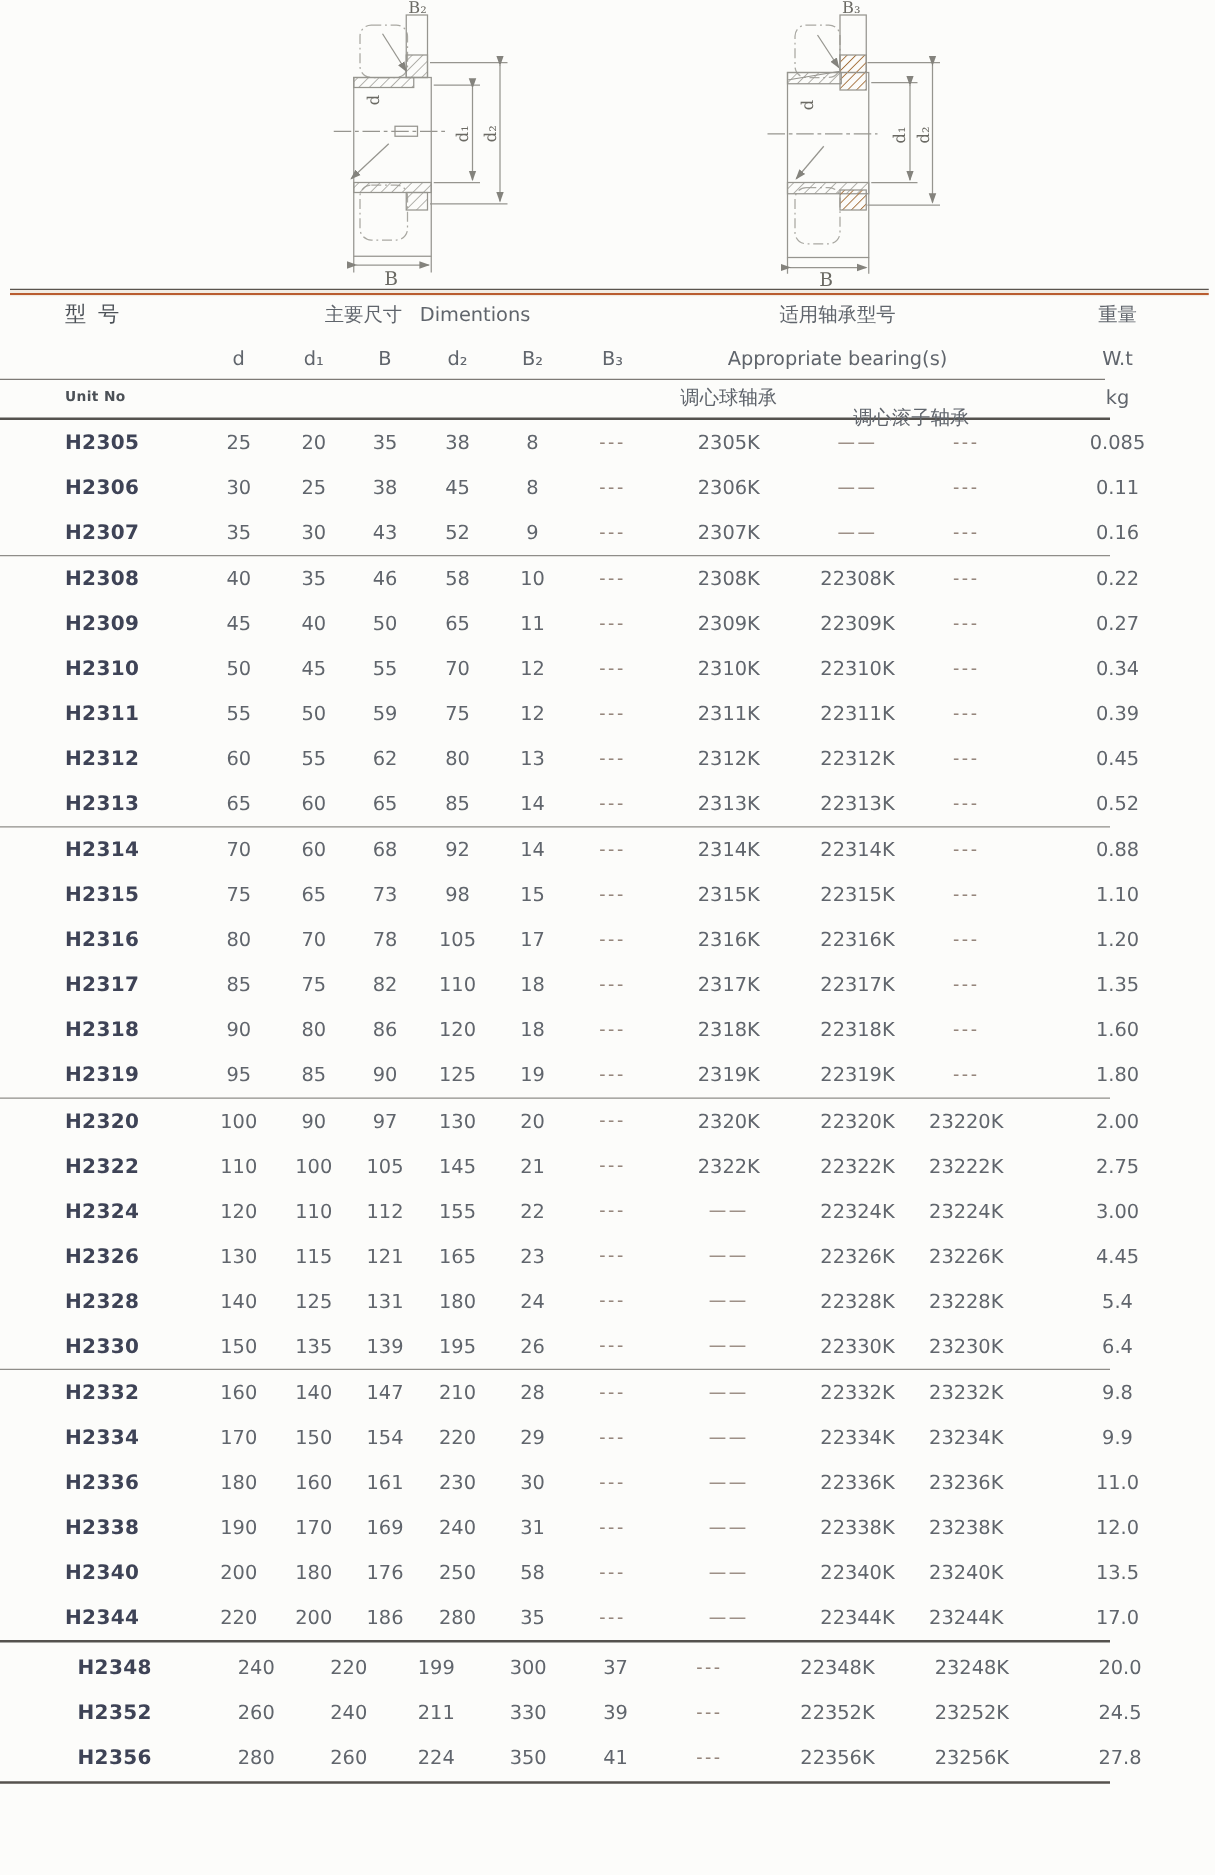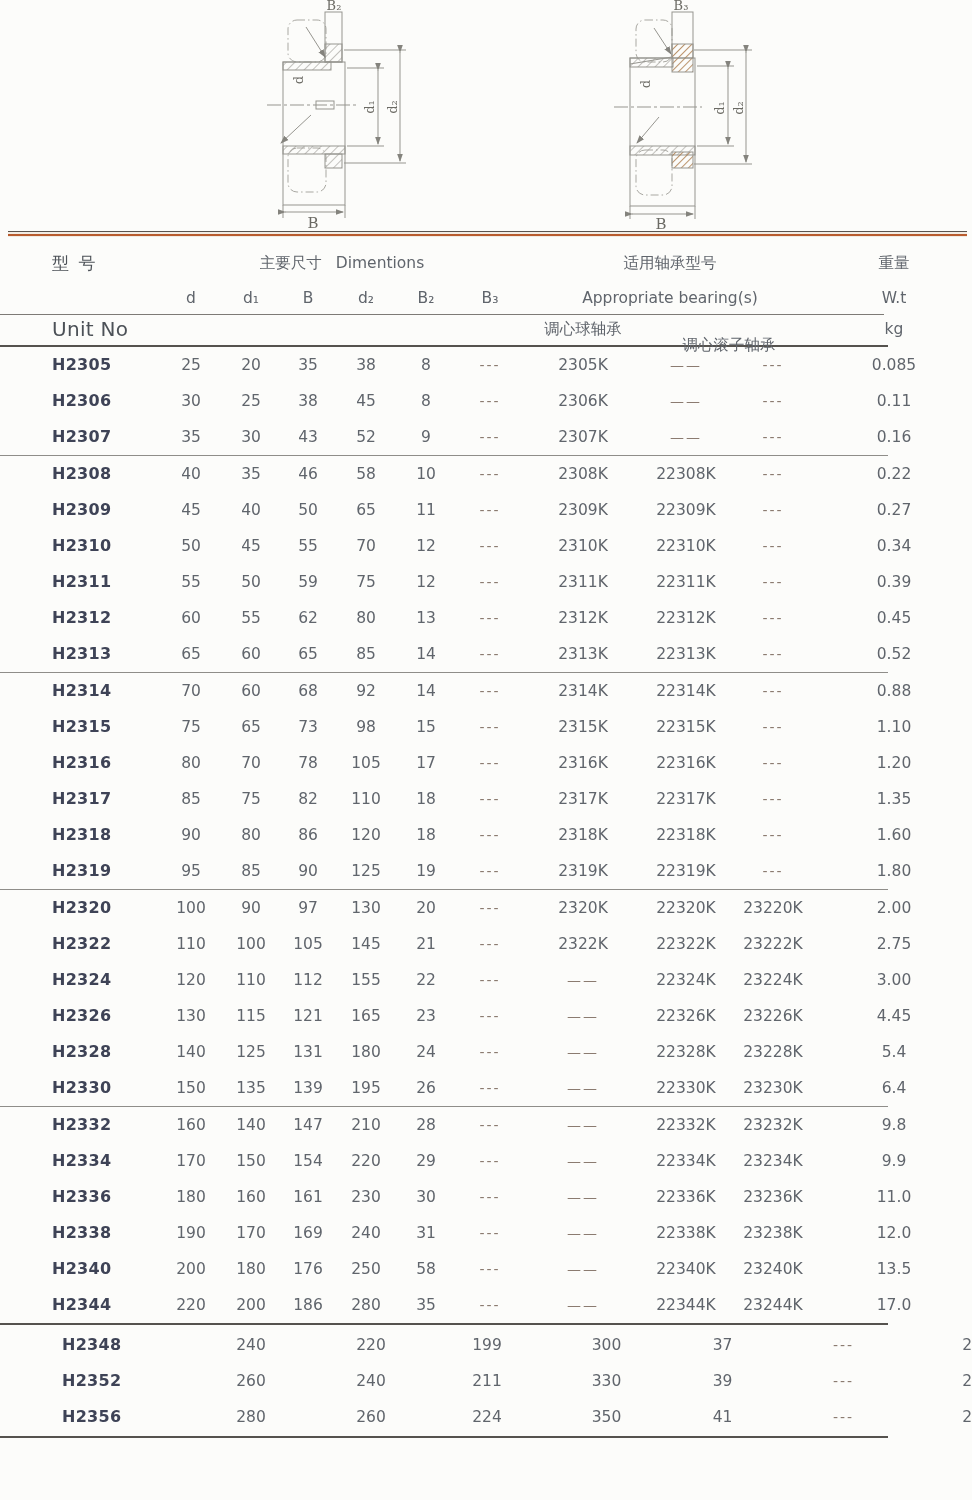--- a/index.html
+++ b/index.html
@@ -22,34 +22,34 @@
   
   .top-rule{
     position:absolute;left:8px;right:5px;top:231px;height:6px;
     background:linear-gradient(to bottom,
       var(--top-rule-dark) 0 1px,
       #f2ece3 1px 3px,
       var(--top-rule-orange) 3px 5px,
       #f2ece3 5px 6px);
   }
   
-  .catalog-table{position:absolute;top:239px;left:0;width:888px;}
+  .catalog-table{position:absolute;top:228px;left:0;width:888px;}
   .grid{display:grid;grid-template-columns:160px 62px 58px 56px 60px 60px 68px 118px 88px 86px 156px;}
-  .grid-last{display:grid;grid-template-columns:160px 90px 58px 82px 65px 75px 75px 130px 85px 152px;gap:46px;}
+  .grid-last{display:grid;grid-template-columns:160px 90px 58px 82px 65px 75px 75px 130px 85px 152px;}
   .cell{text-align:center;font-size:15.5px;color:var(--num-text);white-space:nowrap;overflow:visible;}
   .unit{text-align:left;padding-left:52px;font-weight:bold;font-size:16px;color:var(--unit-text);letter-spacing:.3px;}
   .grid-last .unit{padding-left:62px;}
   .dash{color:var(--dash-text);letter-spacing:2px;font-size:14px;}
   .row{height:36px;line-height:36px;}
   
   .h1row{height:48px;line-height:48px;font-size:17px;color:var(--header-text);}
   .h1row .unit{font-weight:normal;font-size:17px;color:var(--header-text);letter-spacing:2px;}
   .h2row{height:27px;line-height:22px;font-size:15.5px;color:var(--num-text);}
   .h3row{height:30px;line-height:28px;font-size:15.5px;color:var(--header-text);}
-  .h3row .unit{font-weight:normal;font-size:20px;color:var(--header-text);}
+  .h3row .unit{font-weight:bold;font-size:11px;color:var(--header-text);}
   .span-dims{grid-column:2/8;}
   .span-bear{grid-column:8/11;}
   .span-roller{grid-column:9/11;margin-top:16px;}
   .c8h{grid-column:8;}
   .c11h{grid-column:11;}
   .gap{display:inline-block;width:14px;}
   .rule-light{border-bottom:1px solid #7d7a76;margin-right:4px;}
   .rule-heavy{border-bottom:2px solid var(--line-dark);}
   
   .group{border-top:1px solid var(--line-light);}

